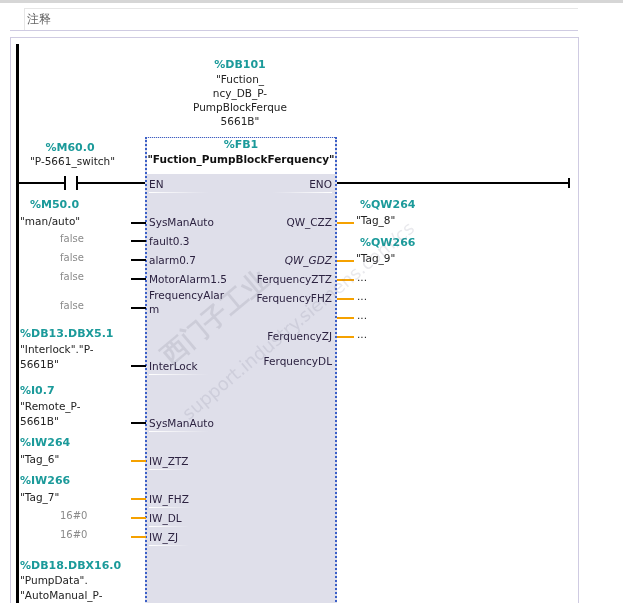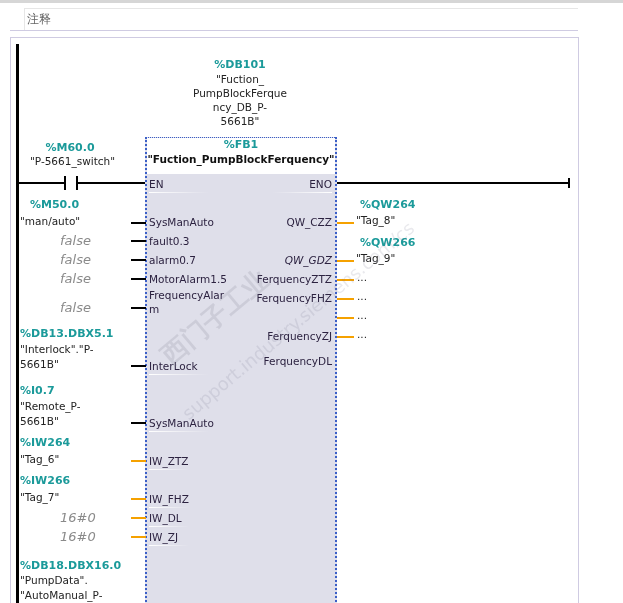--- a/index.html
+++ b/index.html
@@ -9,21 +9,21 @@
   .comment-box { position:absolute; left:24px; top:8px; width:554px; height:22px; border-top:1px solid #e6e6e6;
                  border-left:1px solid #e6e6e6; box-sizing:border-box; }
   .comment-label { position:absolute; left:2px; top:2px; color:#666; font-size:12px; }
   .comment-sep { position:absolute; left:10px; top:30px; width:568px; height:1px; background:#cfcbe2; }
   .network { position:absolute; left:10px; top:37px; width:569px; height:580px; border:1px solid #cfcbe2;
              border-bottom:none; box-sizing:border-box; }
   .rail { position:absolute; left:16px; top:44px; width:3px; height:570px; background:#000; }
   .abs { position:absolute; }
   .addr { color:#1b9a9a; font-weight:bold; font-size:11px; }
   .sym { color:#222; font-size:10.5px; }
-  .const { color:#8a8a8a; font-size:13px;font-style:italic; }
+  .const { color:#8a8a8a; font-size:10px; }
   .rtxt { }
   .ctxt { text-align:center; }
   .wire-black { position:absolute; height:2px; background:#000; }
   .wire-orange { position:absolute; height:2px; background:#f5a100; }
   .fb { position:absolute; left:145px; top:137px; width:192px; height:480px; background:#dfdfea;
         border:1px dotted #3b5fc7; border-left:2px dotted #3b5fc7; border-right:2px dotted #3b5fc7; box-sizing:border-box; }
   .fb-head { position:absolute; left:0; top:0; width:100%; height:36px; background:#ffffff; }
   .fb-num { position:absolute; left:0; top:0; width:100%; text-align:center; color:#1b9a9a; font-weight:bold; font-size:11px; }
   .fb-title { position:absolute; left:0; top:15px; width:100%; text-align:center; font-weight:bold; font-size:10.5px; color:#111; }
   .pin { position:absolute; font-size:10.5px; color:#2c2240; }
@@ -47,22 +47,22 @@
   <span class="comment-label">注释</span>
 </div>
 <div class="comment-sep"></div>
 
 <div class="network"></div>
 <div class="rail"></div>
 
 <div class="abs addr ctxt" style="left:180px;top:58px;width:120px;">%DB101</div>
 <div class="abs sym ctxt" style="left:170px;top:72px;width:140px;line-height:14px;">
   <div>"Fuction_</div>
+  <div>ncy_DB_P-</div>
   <div>PumpBlockFerque</div>
-  <div>ncy_DB_P-</div>
   <div>5661B"</div>
 </div>
 
 <div class="abs addr ctxt" style="left:30px;top:141px;width:80px;">%M60.0</div>
 <div class="abs sym ctxt" style="left:20px;top:155px;width:105px;">"P-5661_switch"</div>
 <div class="wire-black" style="left:18px;top:182px;width:46px;"></div>
 <div class="contact">
   <span style="left:2px;"></span>
     <span style="left:14px;"></span>
 </div>

